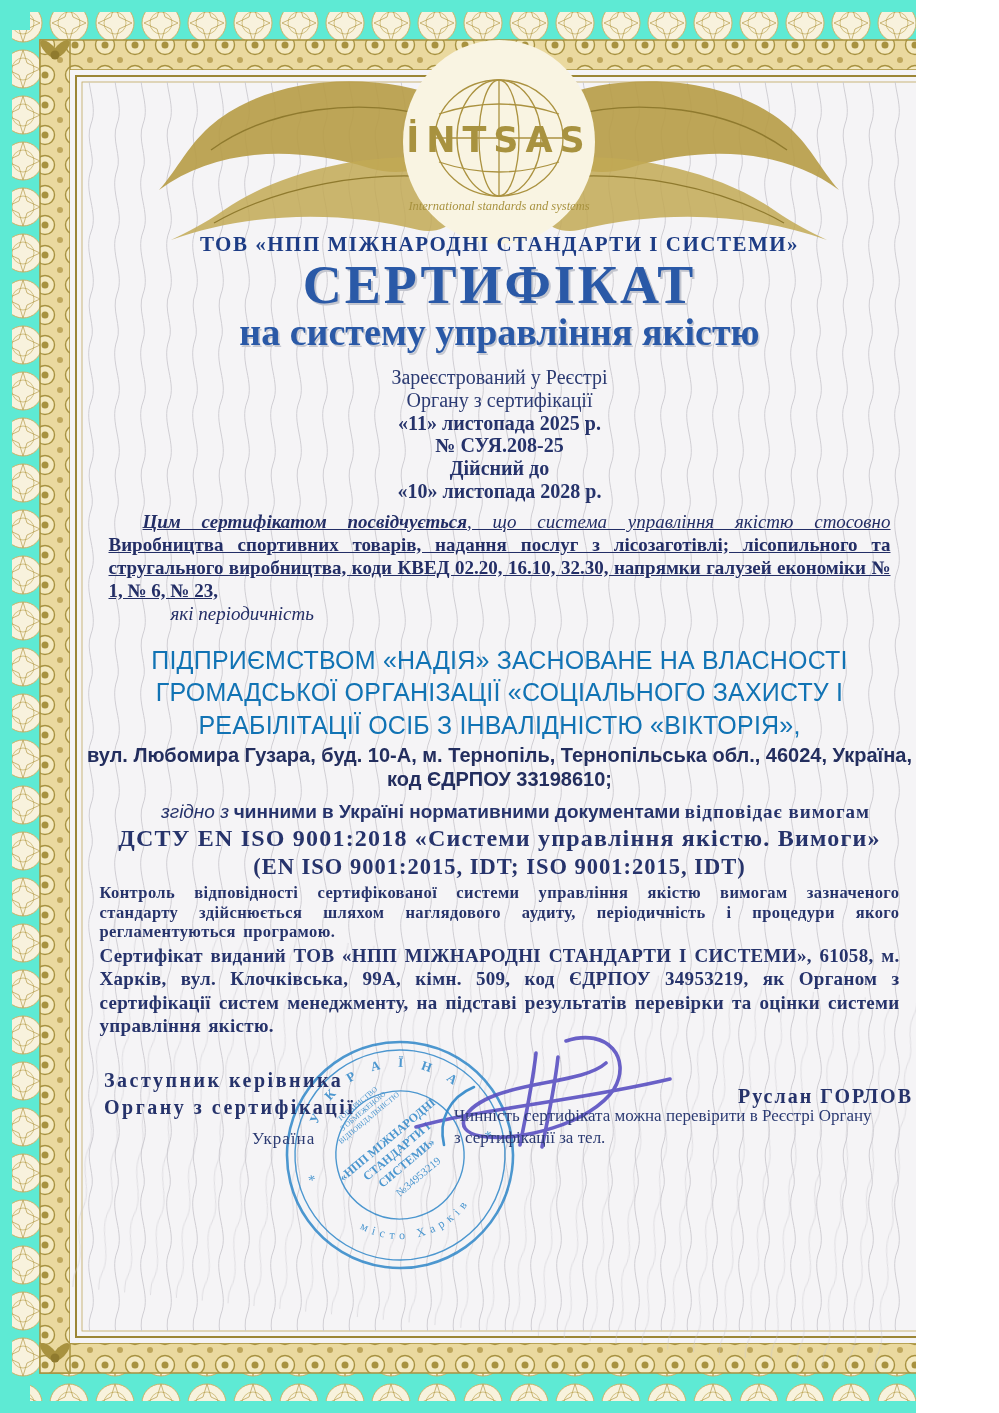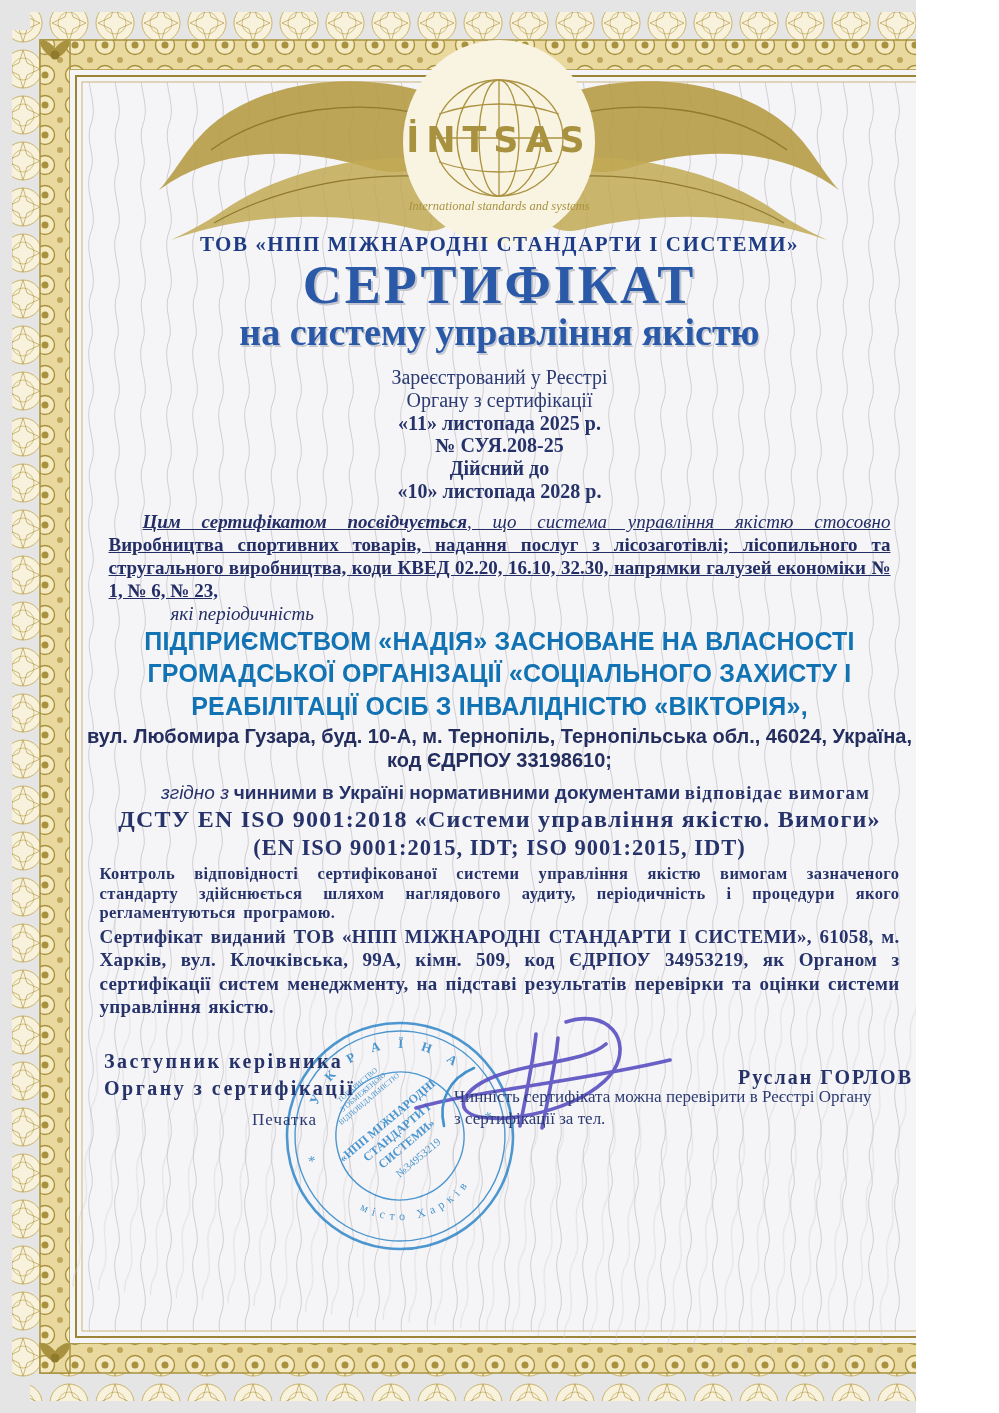--- a/index.html
+++ b/index.html
@@ -1,35 +1,35 @@
 <!DOCTYPE html>
 <html><head>
 <meta charset="utf-8">
 <style>
   html,body{margin:0;padding:0;background:#fff;}
-  .cert{position:relative;width:916px;height:1413px;background:#e5e5e5;overflow:hidden;
+  .cert{position:relative;width:916px;height:1413px;background:#5eead4;overflow:hidden;
         font-family:"Liberation Serif", serif;}
   .frame-svg{position:absolute;left:0;top:0;z-index:0;}
   .logo-svg{position:absolute;left:119px;top:38px;z-index:2;}
   .content{position:absolute;left:82px;top:82px;width:835px;height:1249px;z-index:3;
            text-align:center;color:#26336b;}
   .spacer-logo{height:150px;}
   .org-name{font-size:21px;font-weight:bold;color:#1d3c85;letter-spacing:1.5px;line-height:1.15;}
   .title{font-size:54px;font-weight:bold;color:#2a59a7;letter-spacing:3px;line-height:1.02;margin-top:2px;
          text-shadow:2px 2px 0 #c3c5ce;}
   .subtitle{font-size:38px;font-weight:bold;color:#2a59a7;line-height:1.02;text-shadow:1.5px 1.5px 0 #c7c9d1;}
   .reg{margin-top:14px;font-size:20px;line-height:1.14;color:#2b3a72;}
   .reg .b{font-weight:bold;font-size:20px;color:#26336b;}
   .para{width:782px;margin:8px auto 0;text-align:justify;font-size:19px;line-height:1.21;color:#232e66;text-decoration:underline;}
   .para .lead{font-weight:bold;font-style:italic;}
   .para .lead-rest{font-style:italic;}
   .para .ind{display:inline-block;width:34px;}
   .scope{font-weight:bold;}
   .carried{width:782px;margin:0 auto;text-align:left;font-style:italic;font-size:19px;padding-left:62px;box-sizing:border-box;color:#232e66;}
-  .ent-name{margin-top:0;font-family:"Liberation Sans",sans-serif;font-weight:bold;
+  .ent-name{margin-top:19px;font-family:"Liberation Sans",sans-serif;font-weight:normal;
             font-size:25px;line-height:1.3;color:#1173b4;letter-spacing:.2px;}
   .addr{margin-top:2px;font-family:"Liberation Sans",sans-serif;font-weight:bold;
         font-size:20px;line-height:1.2;color:#232e5e;}
   .comp-lead{margin-top:10px;font-size:19px;color:#26336b;line-height:1.2;}
   .comp-lead .it{font-style:italic;font-family:"Liberation Sans",sans-serif;margin-left:32px;}
   .comp-lead .bd{font-weight:bold;font-family:"Liberation Sans",sans-serif;}
   .comp-lead .bs{font-weight:bold;letter-spacing:1px;}
   .standard{font-size:24px;font-weight:bold;letter-spacing:1.2px;line-height:1.2;color:#26336b;}
   .idt{font-size:22.5px;font-weight:bold;letter-spacing:1px;line-height:1.2;color:#26336b;}
   .control{width:800px;margin:3px auto 0;text-align:justify;font-size:16.5px;font-weight:bold;
@@ -203,21 +203,21 @@
           <path d="M8,104 C70,86 170,78 262,56"></path>
           <path d="M36,122 C30,96 42,74 66,64" stroke="#2f87c9" stroke-width="2.6"></path>
         </g>
       </svg>
 
       <div class="signatory">
         <div>Заступник керівника</div>
         <div>Органу з сертифікації</div>
       </div>
 
-      <div class="seal-label">Печатка</div>
+      <div class="seal-label">Україна</div>
 
       <div class="sig-name">Руслан ГОРЛОВ</div>
 
       <div class="verify">
         <div>Чинність сертифіката можна перевірити в Реєстрі Органу</div>
         <div>з сертифікації за тел.</div>
       </div>
 
     </div>
   </div>

